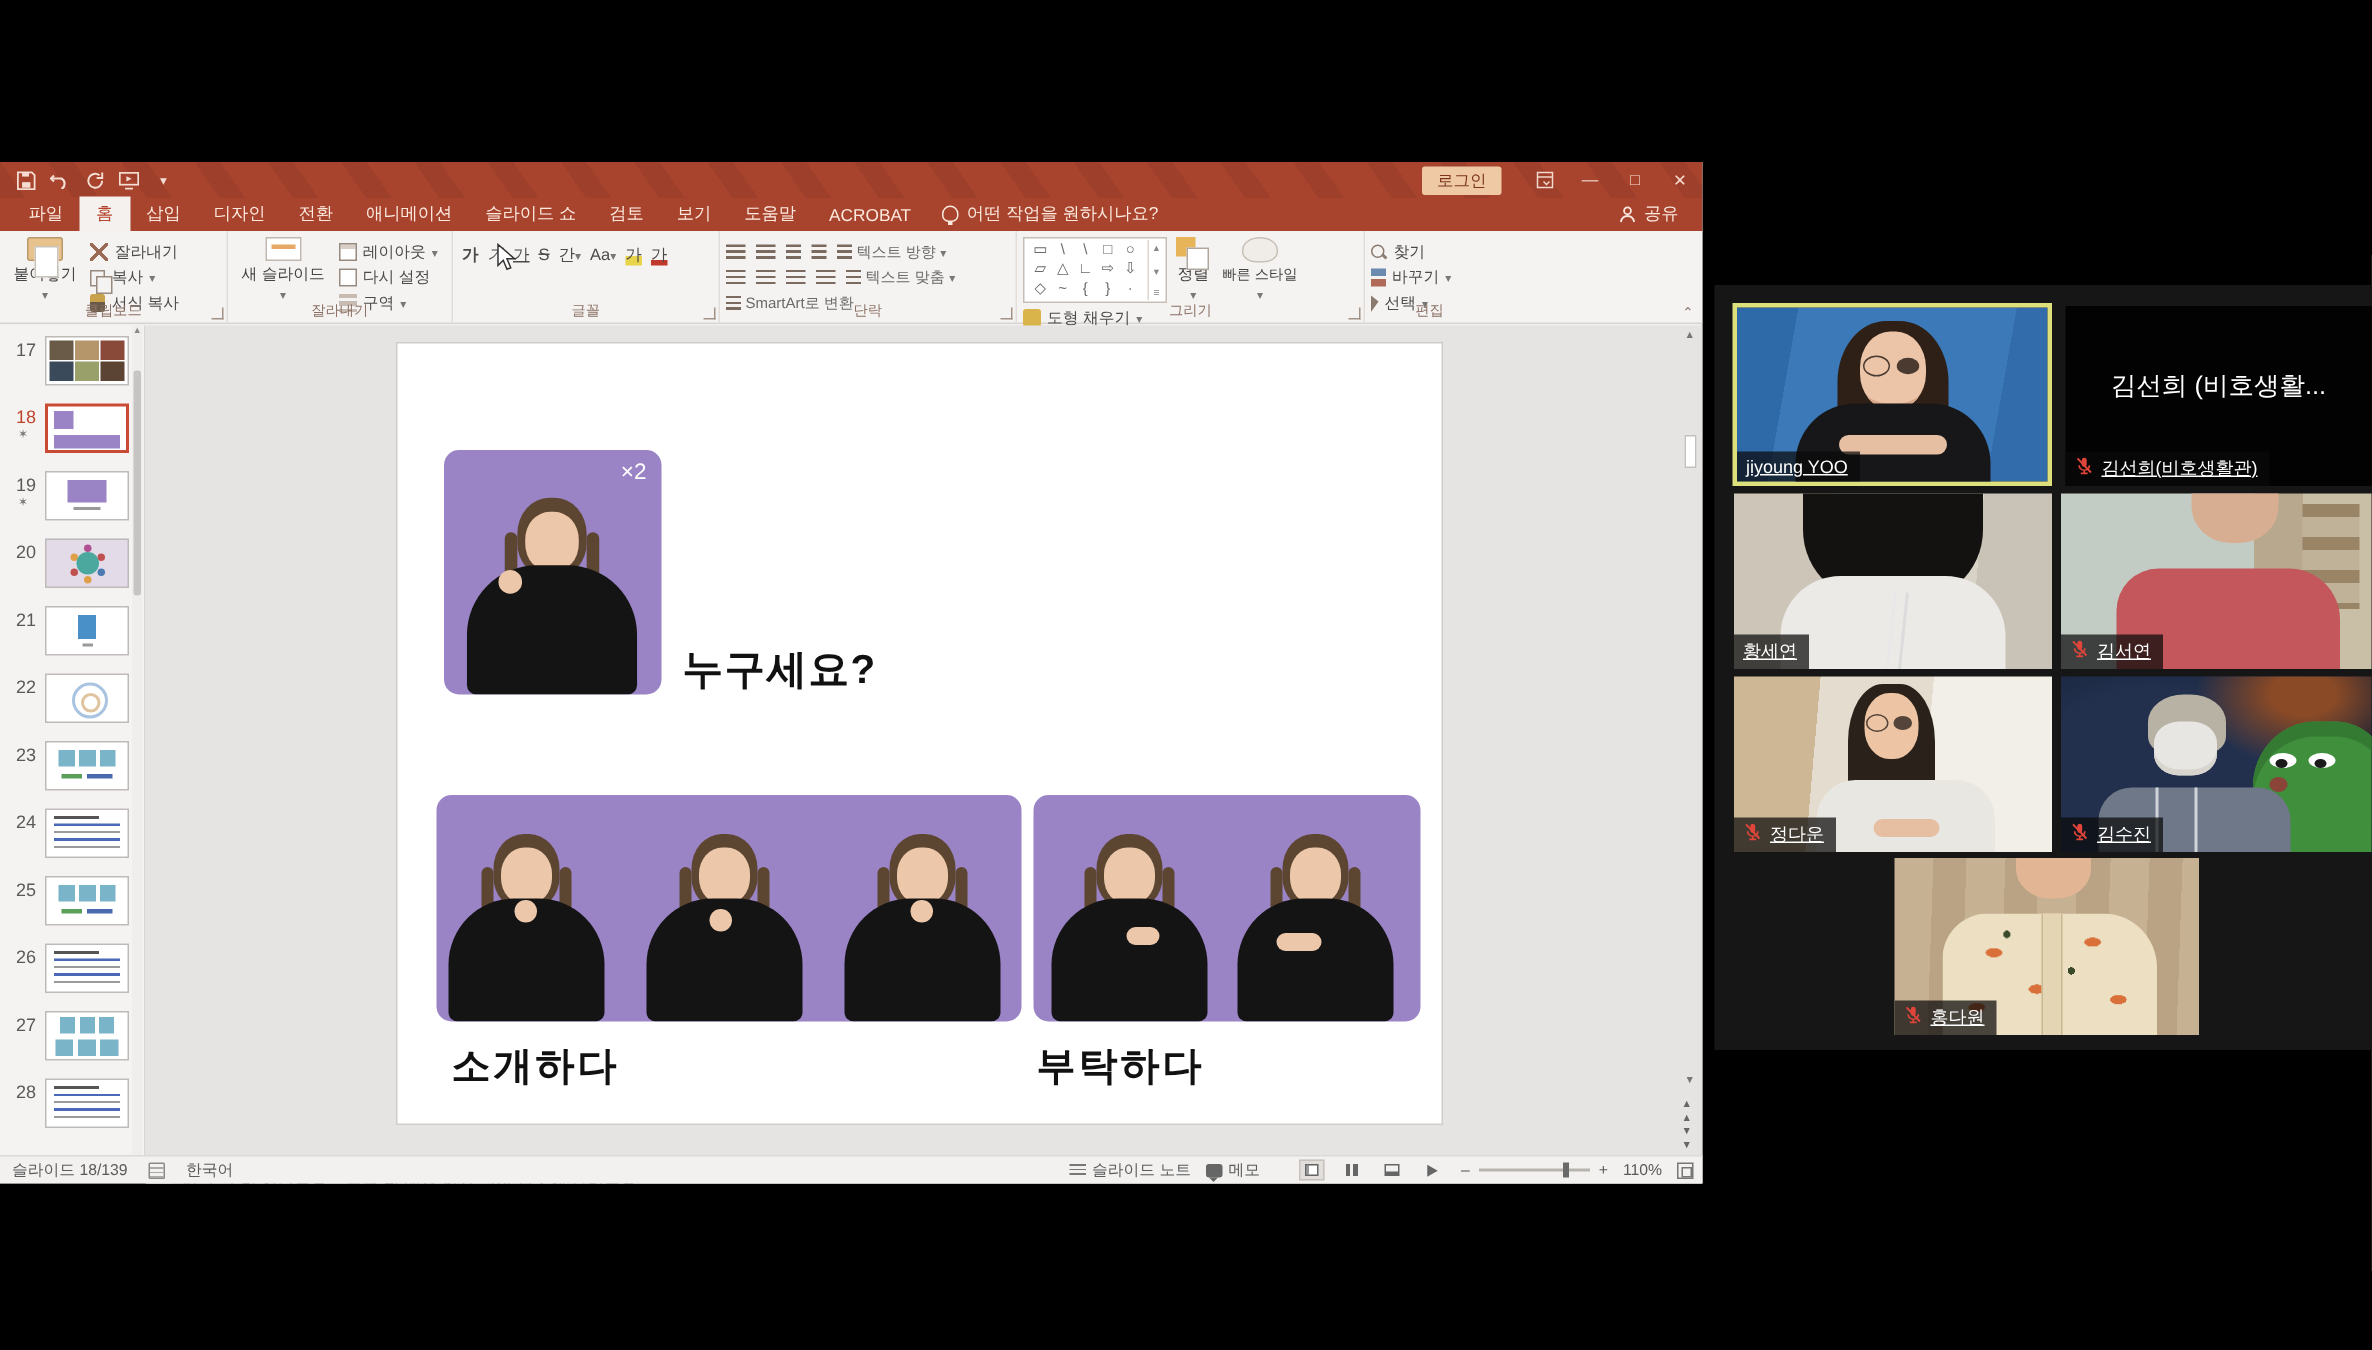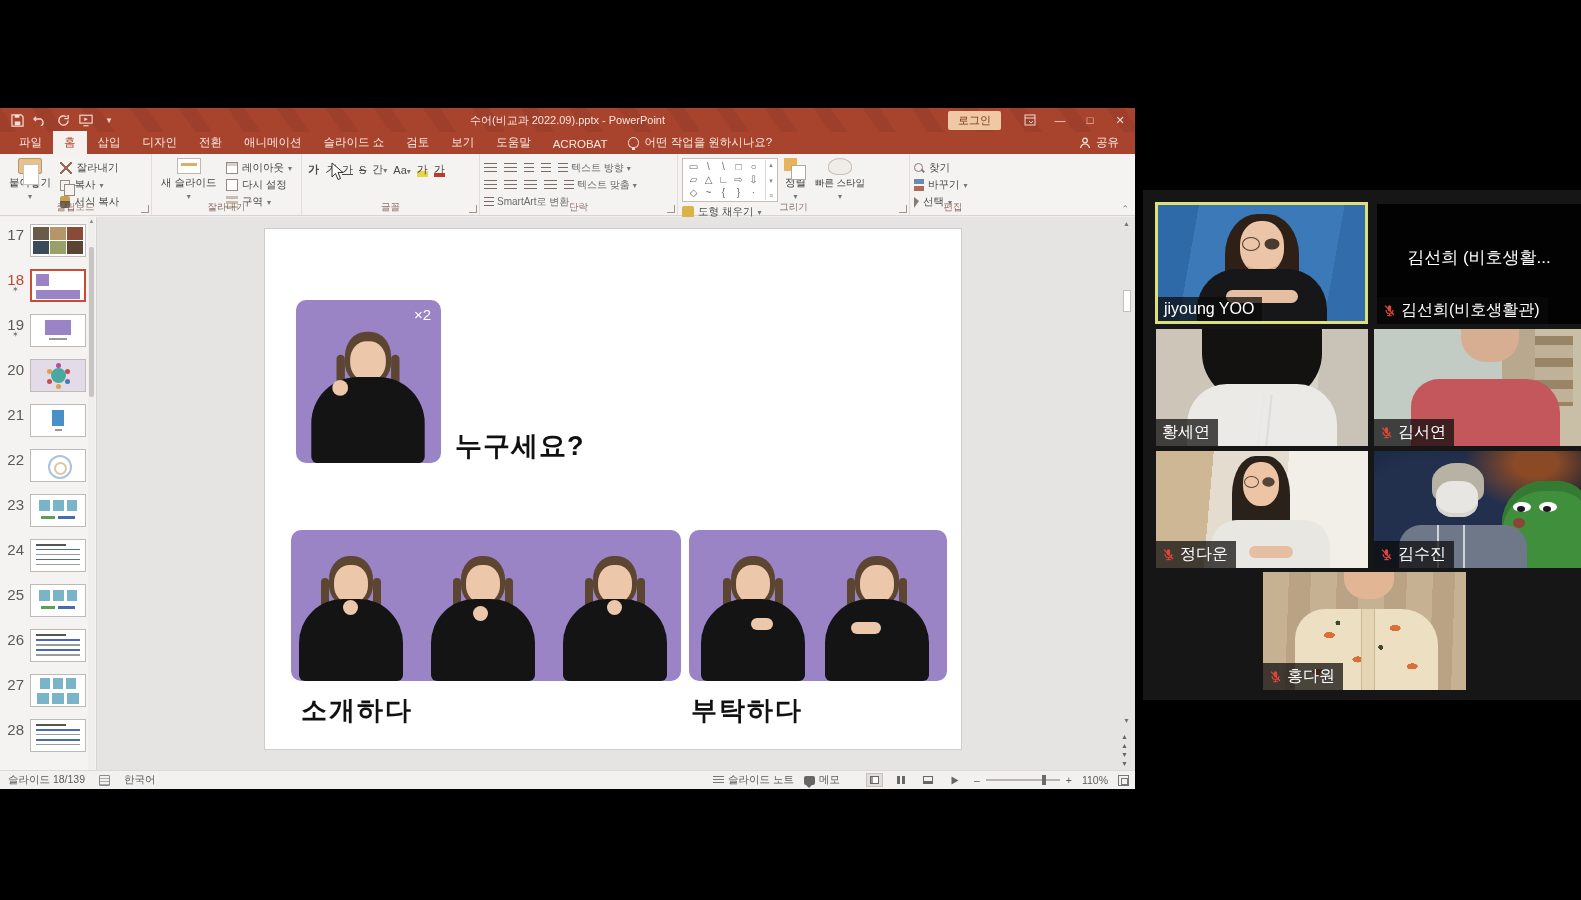--- a/index.html
+++ b/index.html
@@ -74,21 +74,21 @@
   .ic-find:after { content:""; position:absolute; left:7px; top:7px; width:4px; height:1.5px; background:#8a7a70; transform:rotate(45deg); }
   .ic-replace { background:linear-gradient(180deg,#6a8ab0 0 5px,transparent 5px 7px,#b06a5a 7px 12px); width:10px; }
   .ic-select { width:0; height:0; border-left:5px solid #8a7a70; border-top:4px solid transparent; border-bottom:7px solid transparent; }
   .ic-shapefill { background:#d8b44a; border-radius:2px; } .ic-shapeline { border:2px solid #9a7a5a; } .ic-shapefx { background:#b0b8c8; border-radius:50%; }
   .collapse-ribbon { position:absolute; right:6px; bottom:1px; font-size:9px; color:#8a7a70; }
 
   
   .contentarea { position:absolute; left:0; top:109px; width:100%; height:553px; }
   .thumbs { position:absolute; left:0; top:0; width:97px; height:100%; background:#f4f3f2; border-right:1px solid #d8d5d2; overflow:hidden; }
   .thumbrow { position:relative; margin:7px 0 7px 0; height:38px; }
-  .tnum { position:absolute; left:4px; top:2px; width:20px; text-align:right; font-size:15px; color:#5a5a5a; }
+  .tnum { position:absolute; left:4px; top:2px; width:20px; text-align:right; font-size:12px; color:#5a5a5a; }
   .thumbrow.sel .tnum { color:#c0452e; }
   .tstar { position:absolute; left:12px; top:16px; font-size:8px; color:#777; }
   .tbox { position:absolute; left:30px; top:0; width:56px; height:33px; background:#fff; border:1px solid #bdbab7; }
   .thumbrow.sel .tbox { border:2px solid #c94b33; }
   .thumbscroll { position:absolute; right:1px; top:0; bottom:0; width:7px; background:#efeeed; }
   .thumbscroll .tsthumb { position:absolute; left:1px; top:30px; width:5px; height:150px; background:#c7c5c3; border-radius:2px; }
   .thumbscroll .tsup { position:absolute; top:1px; left:0; width:7px; text-align:center; font-size:6px; color:#888; }
 
   
   .k-photos { background:#fff; padding:2px; display:grid; grid-template-columns:1fr 1fr 1fr; grid-template-rows:1fr 1fr; gap:1px; }
@@ -162,21 +162,21 @@
   
   .meeting { position:absolute; left:1143px; top:190px; width:438px; height:510px; background:#161616; }
   .vtile { position:absolute; background:#000; overflow:hidden; }
   .t1 { left:12px; top:12px; width:213px; height:122px; border:3px solid #dde07b; }
   .t2 { left:234px; top:14px; width:204px; height:120px; }
   .t3 { left:13px; top:139px; width:212px; height:117px; }
   .t4 { left:231px; top:139px; width:207px; height:117px; }
   .t5 { left:13px; top:261px; width:212px; height:117px; }
   .t6 { left:231px; top:261px; width:207px; height:117px; }
   .t7 { left:120px; top:382px; width:203px; height:118px; }
-  .vlabel { position:absolute; left:0; bottom:0; display:flex; align-items:center; gap:5px; background:rgba(10,10,10,0.72); color:#fff; font-size:16px; padding:3px 8px 3px 6px; z-index:5; white-space:nowrap; }
+  .vlabel { position:absolute; left:0; bottom:0; display:flex; gap:5px; background:rgba(10,10,10,0.72); color:#fff; font-size:12px; padding:3px 8px 3px 6px; z-index:5; white-space:nowrap;text-decoration:underline; }
   .centername { position:absolute; left:0; right:0; top:44%; transform:translateY(-50%); text-align:center; color:#fff; font-size:17px; z-index:4; }
   .micoff svg { display:block; }
 
   .vp-hair,.vp-face,.vp-body,.vp-extra,.vp-extra2 { position:absolute; }
 
   .sc-speaker { background:linear-gradient(100deg,#2f6aa8 0 18%,#3b79b8 18% 82%,#336cab 82%); }
   .sc-speaker .vp-hair { left:50%; top:8%; transform:translateX(-50%); width:74px; height:92px; background:#2e2017; border-radius:44% 44% 38% 38%; }
   .sc-speaker .vp-face { left:50%; top:14%; transform:translateX(-50%); width:44px; height:52px; background:#ecc5a8; border-radius:46%;
     box-shadow:inset 0 -14px 0 -10px #d8a888; }
   .sc-speaker .vp-face:before { content:""; position:absolute; left:2px; top:16px; width:16px; height:12px; border:1.5px solid #4a3a30; border-radius:50%; box-shadow:21px 0 0 -1.5px #4a3a30; }
@@ -241,21 +241,20 @@
         </span>
         <span class="qicon">
           <svg width="15" height="13" viewBox="0 0 16 14">
               <rect x="1" y="1" width="14" height="9" fill="none" stroke="#f4ddd2" stroke-width="1.3"></rect>
               <path d="M6 3.5 L10 5.5 L6 7.5z" fill="#f4ddd2"></path>
               <path d="M5 13h6" stroke="#f4ddd2" stroke-width="1.3"></path>
             </svg>
         </span>
         <span class="qicon" style="font-size:9px;">▾</span>
       </div>
-      <div class="tb-title">수어(비교과 2022.09).pptx  -  PowerPoint</div>
       <div class="tb-right">
         <span class="login-pill">로그인</span>
         <span class="winbtn">
           <svg width="12" height="12" viewBox="0 0 12 12">
               <rect x="1" y="1" width="10" height="10" fill="none" stroke="#f2d9cc"></rect>
               <path d="M1 4h10" stroke="#f2d9cc"></path>
               <path d="M5 7l2 2 2-2" fill="none" stroke="#f2d9cc"></path>
             </svg>
         </span>
         <span class="winbtn">—</span>

